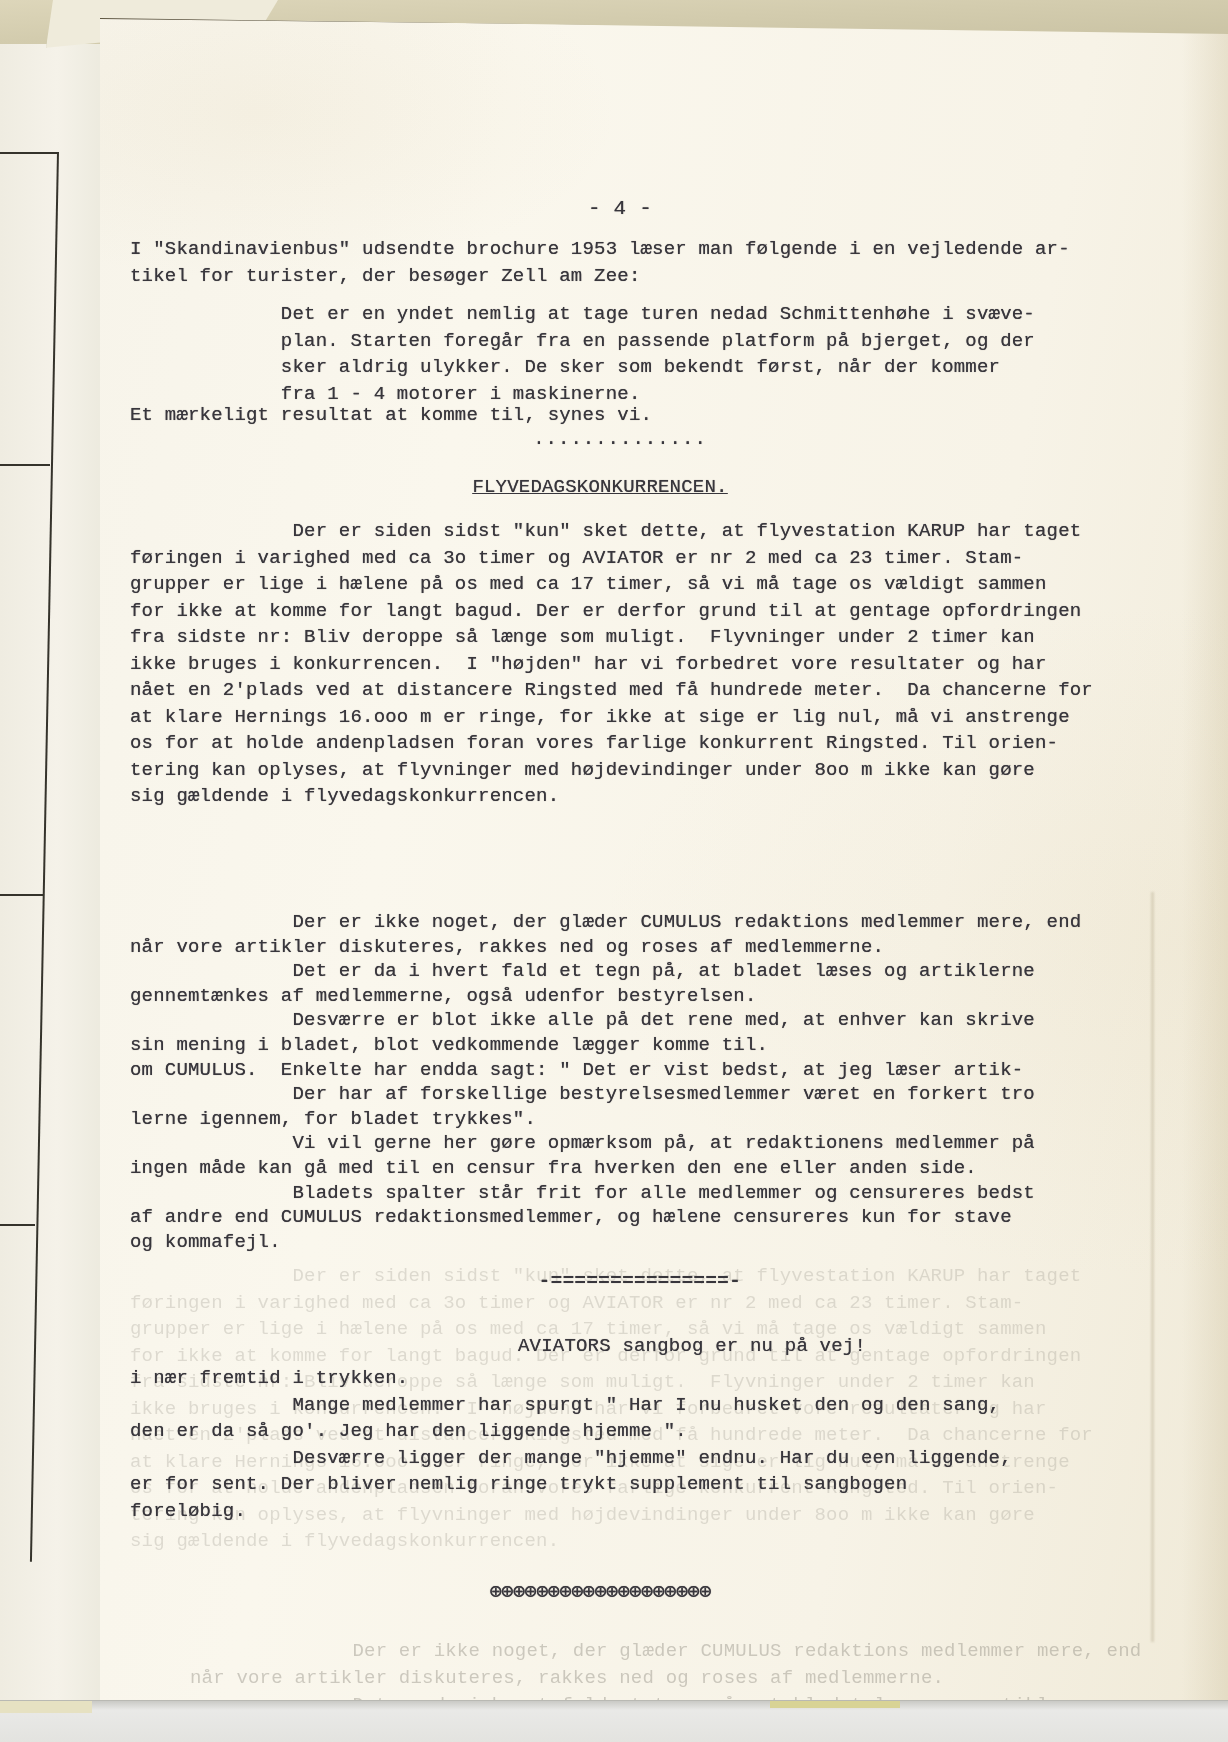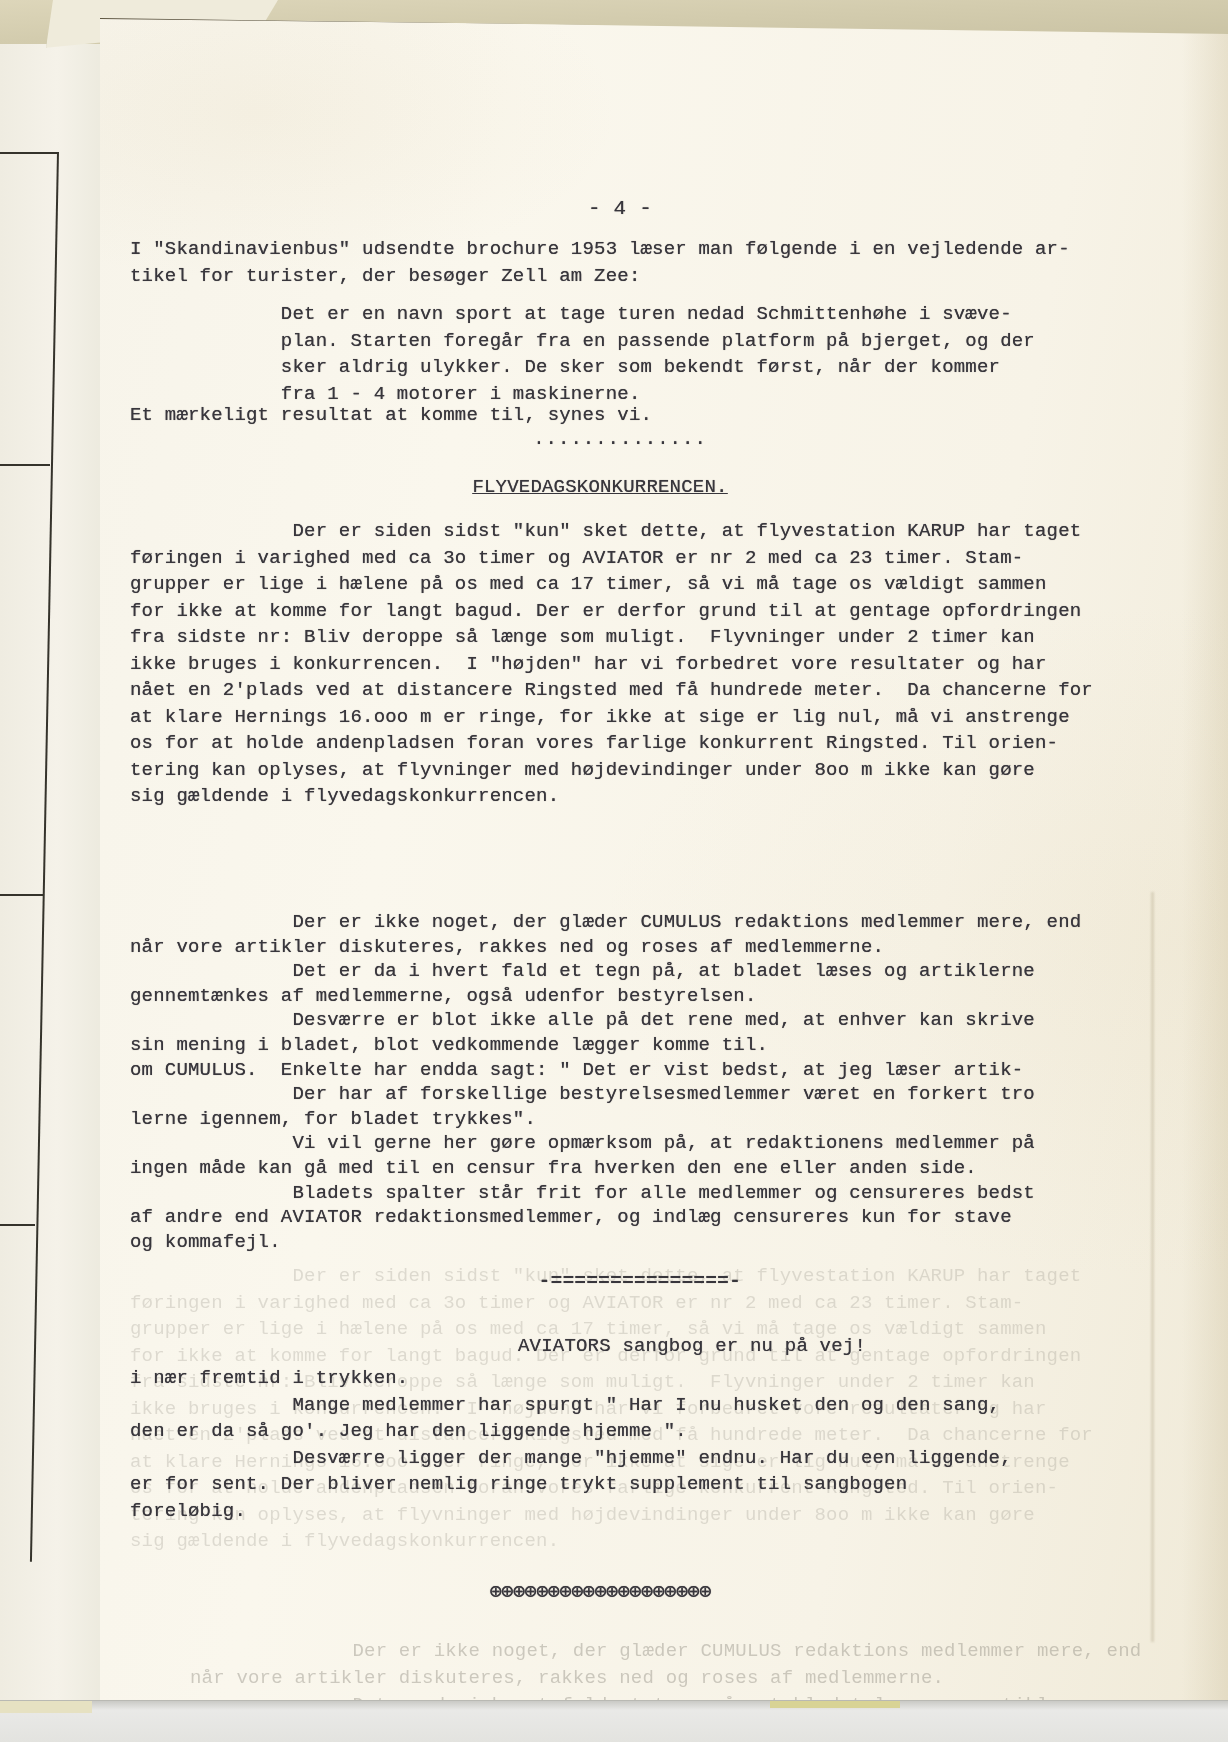--- a/index.html
+++ b/index.html
@@ -114,21 +114,21 @@
     </div>
 
   <div class="block center pn fore">- 4 -</div>
 
   <div class="block intro fore">
       <div class="tline">I "Skandinavienbus" udsendte brochure 1953 læser man følgende i en vejledende ar-</div>
       <div class="tline">tikel for turister, der besøger Zell am Zee:</div>
     </div>
 
   <div class="block quote fore">
-      <div class="tline">             Det er en navn sport at tage turen nedad Schmittenhøhe i svæve-</div>
+      <div class="tline">             Det er en yndet nemlig at tage turen nedad Schmittenhøhe i svæve-</div>
       <div class="tline">             plan. Starten foregår fra en passende platform på bjerget, og der</div>
       <div class="tline">             sker aldrig ulykker. De sker som bekendt først, når der kommer</div>
       <div class="tline">             fra 1 - 4 motorer i maskinerne.</div>
     </div>
 
   <div class="block remark fore">Et mærkeligt resultat at komme til, synes vi.</div>
 
   <div class="block center dots fore">..............</div>
 
   <div class="block center h1 fore">FLYVEDAGSKONKURRENCEN.</div>
@@ -154,21 +154,21 @@
       <div class="tline">              Det er da i hvert fald et tegn på, at bladet læses og artiklerne</div>
       <div class="tline">gennemtænkes af medlemmerne, også udenfor bestyrelsen.</div>
       <div class="tline">              Desværre er blot ikke alle på det rene med, at enhver kan skrive</div>
       <div class="tline">sin mening i bladet, blot vedkommende lægger komme til.</div>
       <div class="tline">om CUMULUS.  Enkelte har endda sagt: " Det er vist bedst, at jeg læser artik-</div>
       <div class="tline">              Der har af forskellige bestyrelsesmedlemmer været en forkert tro</div>
       <div class="tline">lerne igennem, for bladet trykkes".</div>
       <div class="tline">              Vi vil gerne her gøre opmærksom på, at redaktionens medlemmer på</div>
       <div class="tline">ingen måde kan gå med til en censur fra hverken den ene eller anden side.</div>
       <div class="tline">              Bladets spalter står frit for alle medlemmer og censureres bedst</div>
-      <div class="tline">af andre end AVIATOR redaktionsmedlemmer, og indlæg censureres kun for stave</div>
+      <div class="tline">af andre end CUMULUS redaktionsmedlemmer, og hælene censureres kun for stave</div>
       <div class="tline">og kommafejl.</div>
     </div>
 
   <div class="block center dashes fore">-===============-</div>
 
   <div class="block center h2 fore">AVIATORS sangbog er nu på vej!</div>
 
   <div class="block sangbog fore">
       <div class="tline">i nær fremtid i trykken.</div>
       <div class="tline">              Mange medlemmer har spurgt " Har I nu husket den og den sang,</div>

